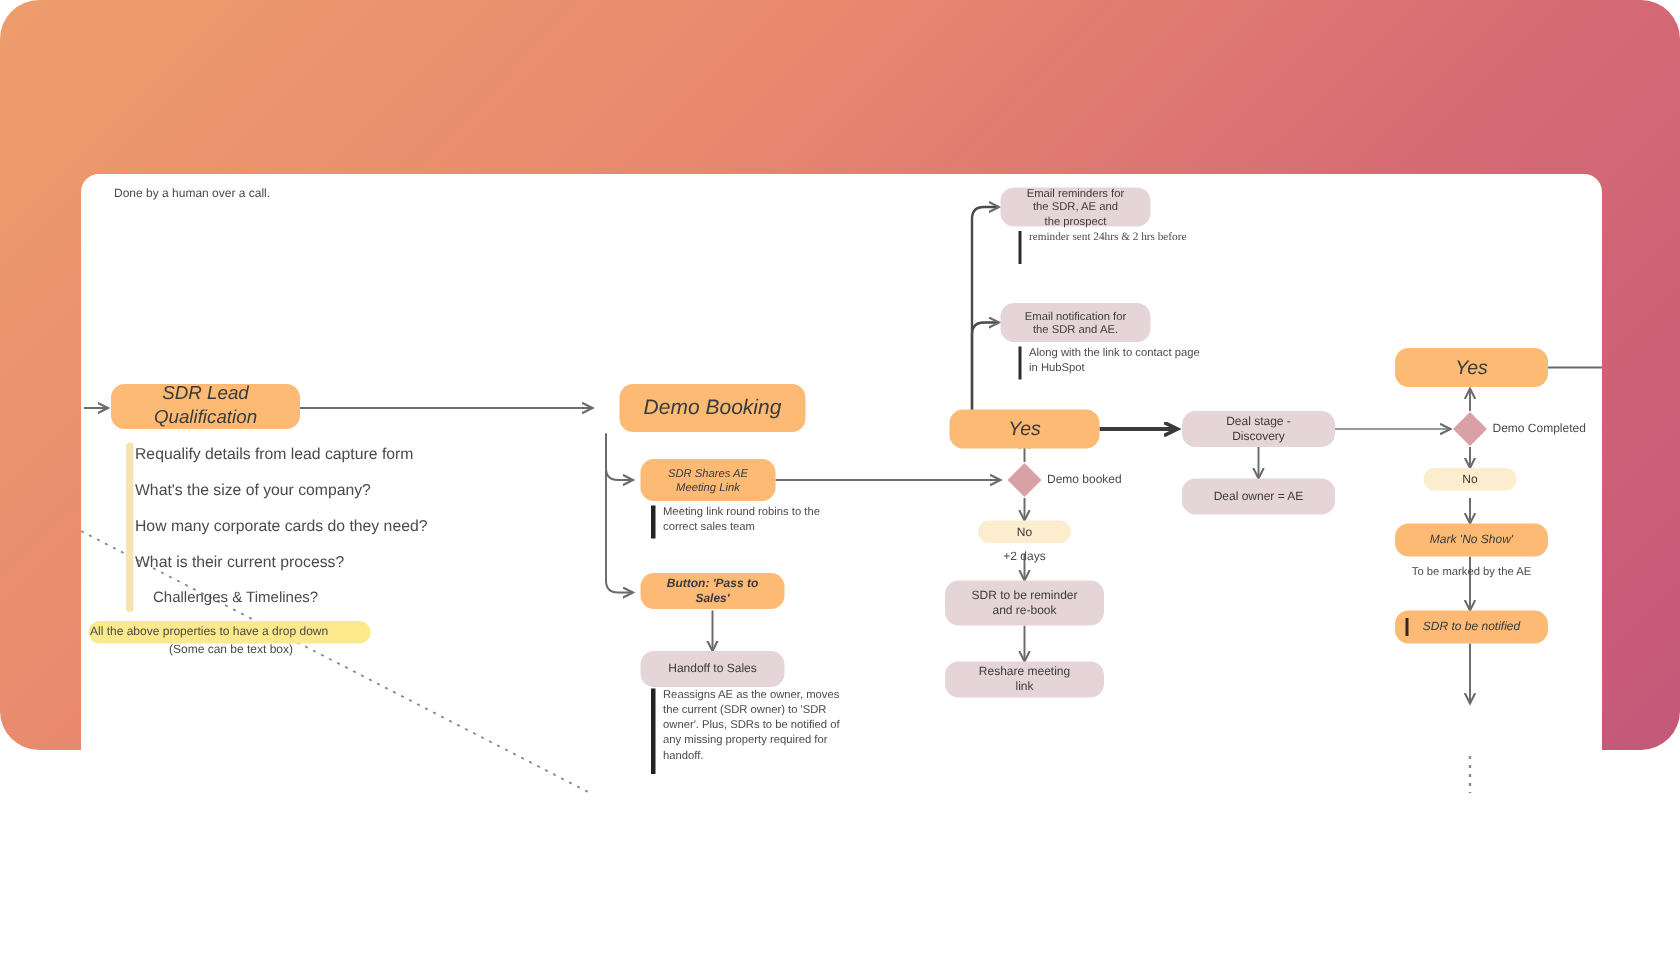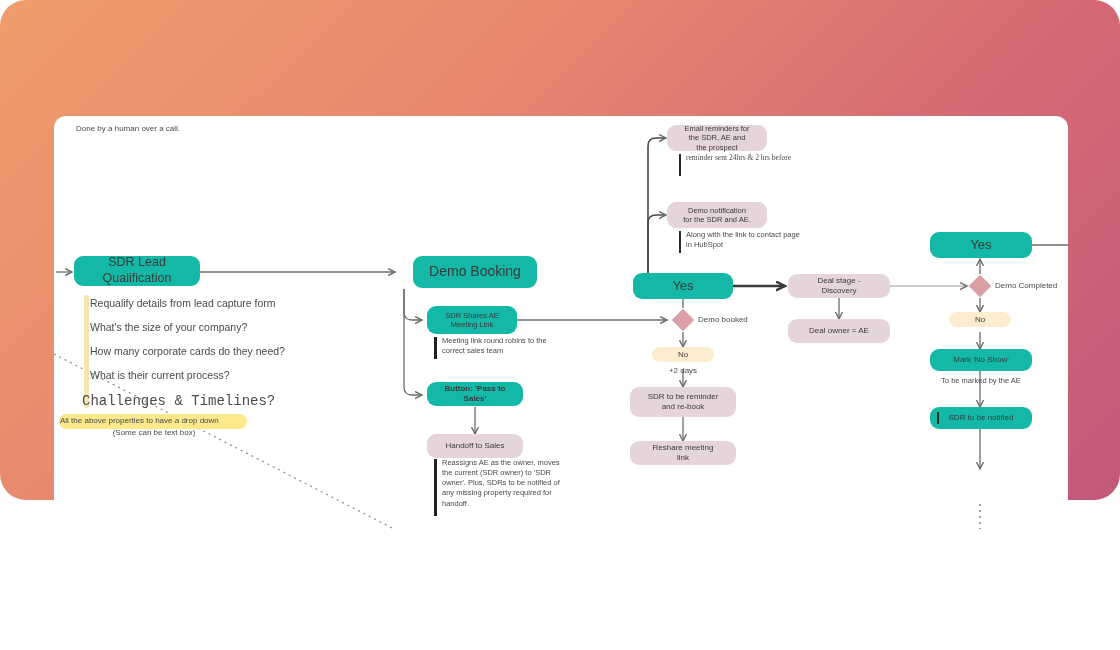--- a/index.html
+++ b/index.html
@@ -23,21 +23,21 @@
 
   .node {
     position: absolute;
     display: flex; align-items: center; justify-content: center;
     text-align: center;
     border-radius: 9px;
     color: #3a3a3a;
     line-height: 1.25;
     padding: 2px 16px;
   }
-  .yellow { background: #14b8a6; }
+  .yellow { background: #fdba74; font-style: italic; }
   .mauve  { background: #E6D5D8; }
   .yellow-soft { background: #FBEDCD; }
   .hl-yellow { background: #FBE98C; border-radius: 14px; }
 
   .note {
     position: absolute;
     color: #4a4a4a; text-align: left; line-height: 1.35;
   }
   .note-bar {
     position: absolute; width: 3px; background: #222;
@@ -124,21 +124,21 @@
     <div class="note" style="left:22px; top:8px; width:200px; font-size:8px;">Done by a human over a call.</div>
 
     <div class="node yellow" style="left:20px; top:140px; width:126px; height:30px; font-size:12.5px;">SDR Lead Qualification</div>
 
     <div class="col-bar" style="left:30px; top:179px; height:113px;"></div>
 
     <div class="note" style="left:36px; top:180px; width:245px; font-size:10.5px;">Requalify details from lead capture form</div>
     <div class="note" style="left:36px; top:204px; width:245px; font-size:10.5px;">What's the size of your company?</div>
     <div class="note" style="left:36px; top:228px; width:245px; font-size:10.5px;">How many corporate cards do they need?</div>
     <div class="note" style="left:36px; top:252px; width:245px; font-size:10.5px;">What is their current process?</div>
-    <div class="note" style="left:28px; top:276px; width:245px; font-size:14px;font-family:Liberation Mono, monospace;">Challenges &amp; Timelines?</div>
+    <div class="note" style="left:48px; top:276px; width:245px; font-size:10px;">Challenges &amp; Timelines?</div>
 
     <div class="hl-yellow" style="position:absolute; left:5px; top:298px; width:188px; height:15px;"></div>
     <div class="note" style="left:6px; top:300px; width:188px; font-size:8px; text-align:left;">All the above properties to have a drop down</div>
     <div class="note" style="left:6px; top:312px; width:188px; font-size:8px; text-align:center;">(Some can be text box)</div>
 
     <div class="node yellow" style="left:359px; top:140px; width:124px; height:32px; font-size:14px;">Demo Booking</div>
 
     <div class="node yellow" style="left:373px; top:190px; width:90px; height:28px; font-size:7.5px;">SDR Shares AE Meeting Link</div>
 
     <div class="note-bar" style="left:380px; top:221px; height:22px;"></div>
@@ -148,21 +148,21 @@
 
     <div class="node mauve" style="left:373px; top:318px; width:96px; height:24px; font-size:8px;">Handoff to Sales</div>
 
     <div class="note-bar" style="left:380px; top:343px; height:57px;"></div>
     <div class="note" style="left:388px; top:342px; width:125px; font-size:7.5px;">Reassigns AE as the owner, moves the current (SDR owner) to 'SDR owner'. Plus, SDRs to be notified of any missing property required for handoff.</div>
 
     <div class="node mauve" style="left:613px; top:9px; width:100px; height:26px; font-size:7.5px;">Email reminders for the SDR, AE and the prospect</div>
     <div class="note-bar thin" style="left:625px; top:38px; height:22px;"></div>
     <div class="note" style="left:632px; top:37px; width:115px; font-size:7.5px;font-family:Liberation Serif, serif;">reminder sent 24hrs &amp; 2 hrs before</div>
 
-    <div class="node mauve" style="left:613px; top:86px; width:100px; height:26px; font-size:7.5px;">Demo notification for the SDR and AE.</div>
+    <div class="node mauve" style="left:613px; top:86px; width:100px; height:26px; font-size:7.5px;">Email notification for the SDR and AE.</div>
     <div class="note-bar thin" style="left:625px; top:115px; height:22px;"></div>
     <div class="note" style="left:632px; top:114px; width:118px; font-size:7.5px;">Along with the link to contact page in HubSpot</div>
 
     <div class="node yellow" style="left:579px; top:157px; width:100px; height:26px; font-size:13px;">Yes</div>
 
     <div class="plain-label" style="left:644px; top:199px; width:80px; font-size:8px; text-align:left;">Demo booked</div>
 
     <div class="node yellow-soft" style="left:598px; top:231px; width:62px; height:15px; font-size:8px;">No</div>
 
     <div class="plain-label" style="left:598px; top:250px; width:62px; font-size:8px;">+2 days</div>

